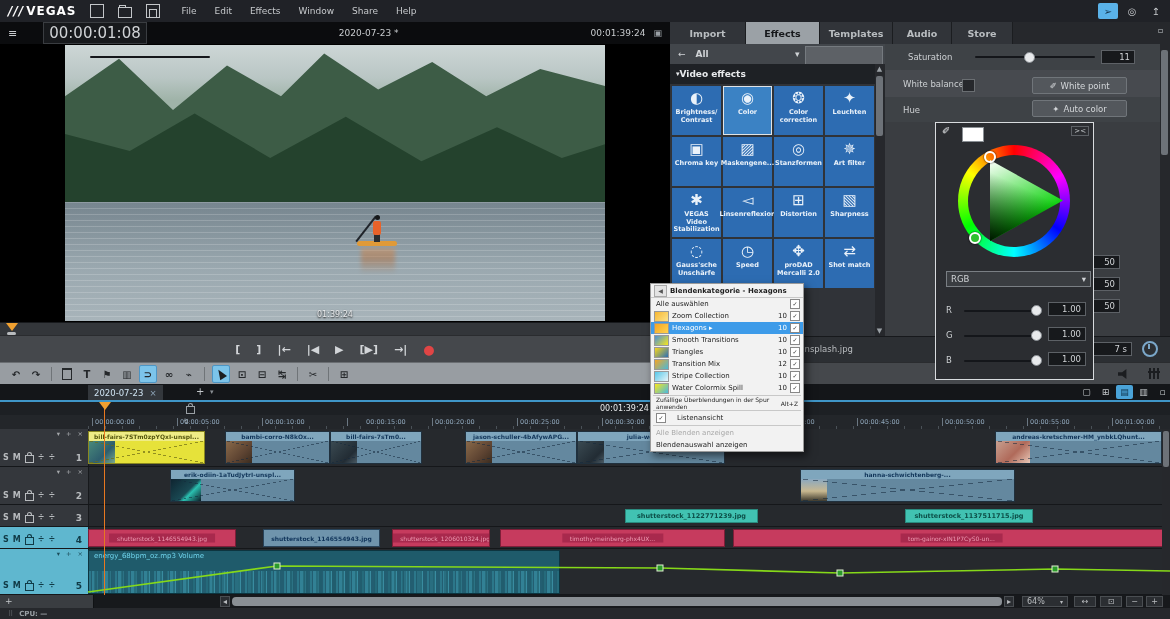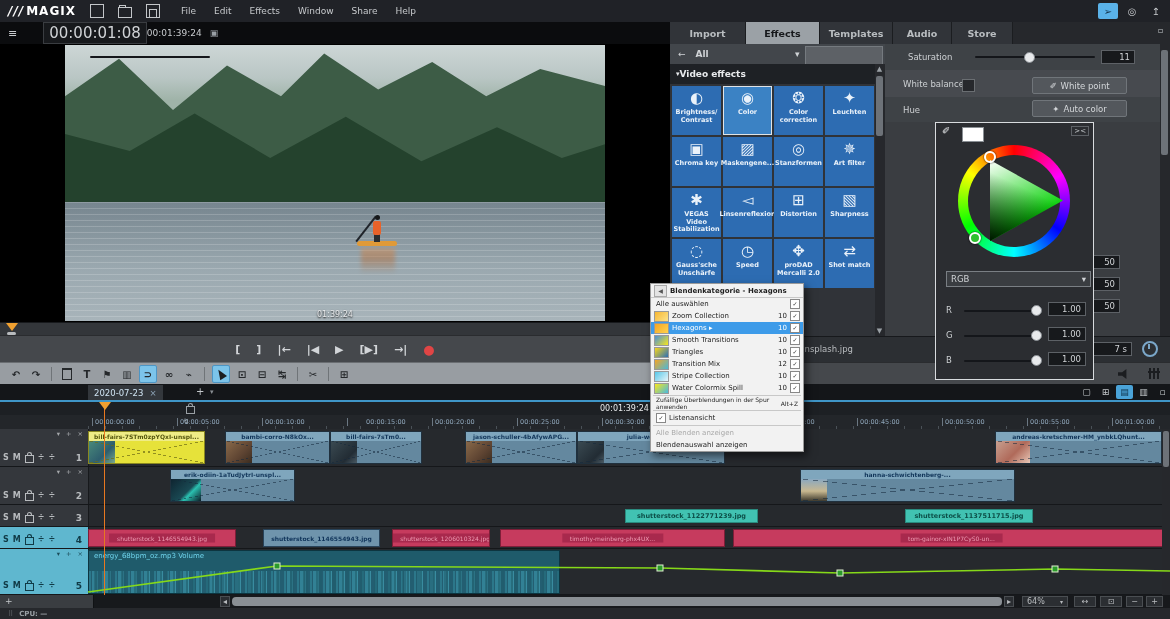--- a/index.html
+++ b/index.html
@@ -101,21 +101,21 @@
     box-shadow:3px 4px 8px rgba(0,0,0,.55);font-size:7px;color:#1e1e1e}
   .cm-title{height:13px;display:flex;align-items:center;border-bottom:1px solid #c8c8c8;font-weight:bold;font-size:7px}
   .cm-back{width:11px;height:10px;border:1px solid #aaa;margin:0 3px;display:flex;align-items:center;justify-content:center;font-size:6px;color:#555;background:#e4e4e4}
   .cm-row{height:12px;display:flex;align-items:center;padding:0 3px;gap:3px}
   .cm-row.hl{background:#3d9be9;color:#fff}
   .cm-thumb{width:13px;height:9px;border:1px solid #999;flex:0 0 auto}
   .cm-label{flex:1;white-space:nowrap;overflow:hidden}
   .cm-count{width:12px;text-align:right}
   .cm-cb{width:8px;height:8px;background:#fff;border:1px solid #888;font-size:6px;line-height:8px;text-align:center;color:#333;flex:0 0 auto}
   .cm-sep{height:1px;background:#c8c8c8;margin:1px 2px}
-  .cm-foot{height:12px;display:flex;align-items:center;padding:0 5px;gap:3px}
+  .cm-foot{height:12px;display:flex;align-items:center;padding:0 5px;gap:11px}
   .cm-foot.dis{color:#a8a8a8}
   
   #tl-tabbar{left:0;top:384px;width:1170px;height:16px;background:#141619;border-bottom:2px solid #3f96c8}
   #tl-tab{position:absolute;left:88px;top:1px;height:15px;background:#33373c;color:#cfe3f2;font-size:8.5px;display:flex;align-items:center;padding:0 6px;gap:6px}
   .viewbtn{position:absolute;top:1px;width:17px;height:14px;display:flex;align-items:center;justify-content:center;color:#c3c7ca;font-size:9px}
   .viewbtn.active{background:#4aa3d8;color:#10314a;border-radius:2px}
   #tl-toprow{left:0;top:402px;width:1170px;height:13px;background:#1d2024;color:#e8eaec;font-size:8px}
   #ruler{left:0;top:415px;width:1170px;height:14px;background:#23262a;border-bottom:1px solid #101214;color:#8fa6ba;font-size:6.5px}
   #ruler::after{content:"";position:absolute;left:88px;right:0;bottom:0;height:3px;
     background:repeating-linear-gradient(to right,#4a5157 0 1px,transparent 1px 17px)}
@@ -165,21 +165,21 @@
   .hs-thumb{position:absolute;left:232px;top:2px;width:770px;height:9px;background:#8a8f94;border-radius:4px}
   .hs-btn{position:absolute;top:1px;height:11px;display:flex;align-items:center;justify-content:center;color:#b8bbbe;font-size:8px;background:#2b2e32;border:1px solid #4a4e52;box-sizing:border-box}
   #statusbar{left:0;top:608px;width:1170px;height:11px;background:#26282c;color:#9aa0a5;font-size:7px;display:flex;align-items:center;gap:6px;padding-left:8px}
 </style>
 </head>
 <body>
 
 <div class="abs" id="menubar">
   <div class="logo">
     <span class="sl">///</span>
-    <span>MAGIX</span>
+    <span>VEGAS</span>
   </div>
   <div class="fileicon"></div>
   <div class="fileicon folder"></div>
   <div class="fileicon save"></div>
   <div style="width:12px"></div>
   <div id="menu-items" style="display:flex">
       <div class="menu-item">File</div>
       <div class="menu-item">Edit</div>
       <div class="menu-item">Effects</div>
       <div class="menu-item">Window</div>
@@ -188,20 +188,21 @@
     </div>
   <div class="spacer"></div>
   <div class="winbtn blue">➢</div>
   <div class="winbtn">◎</div>
   <div class="winbtn">↥</div>
 </div>
 
 <div class="abs" id="pv-header">
   <span style="margin-left:8px;font-size:11px">≡</span>
   <span class="tc-box">00:00:01:08</span>
+  <span style="flex:1;text-align:center">2020-07-23 *</span>
   <span>00:01:39:24</span>
   <span style="margin:0 8px;color:#9aa0a5">▣</span>
 </div>
 <div class="abs" id="video-wrap">
   <div id="video">
     <div class="mtn1"></div>
     <div class="mtn2"></div>
     <div class="water"></div>
     <div class="reflect"></div>
     <div class="board"></div>

